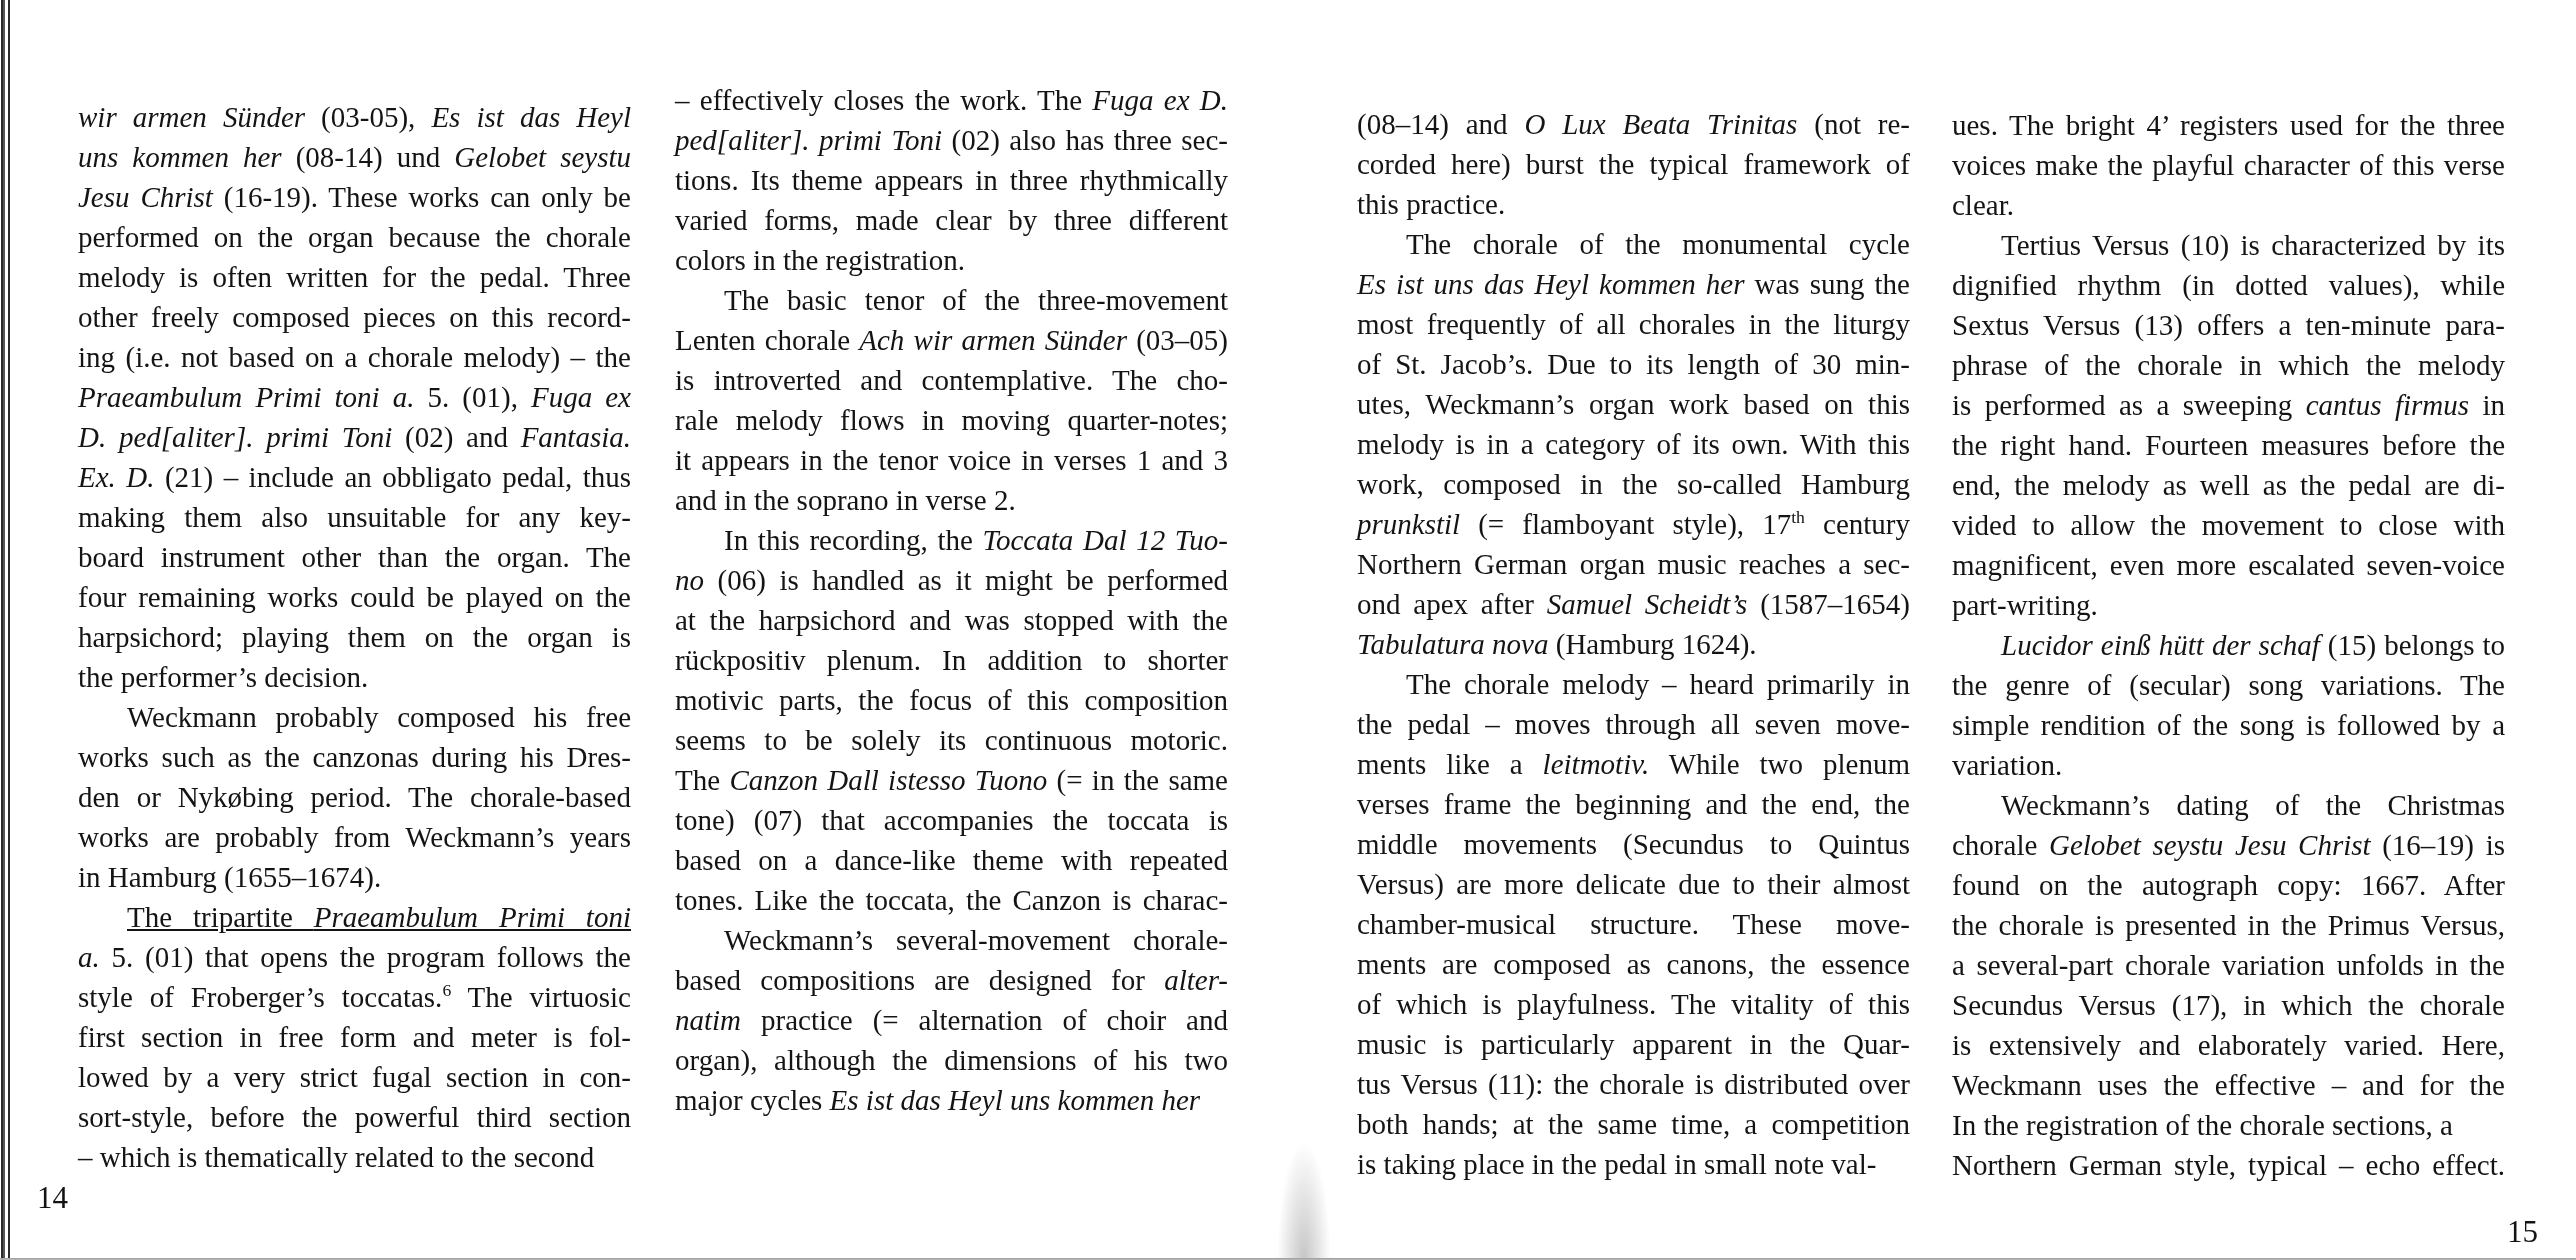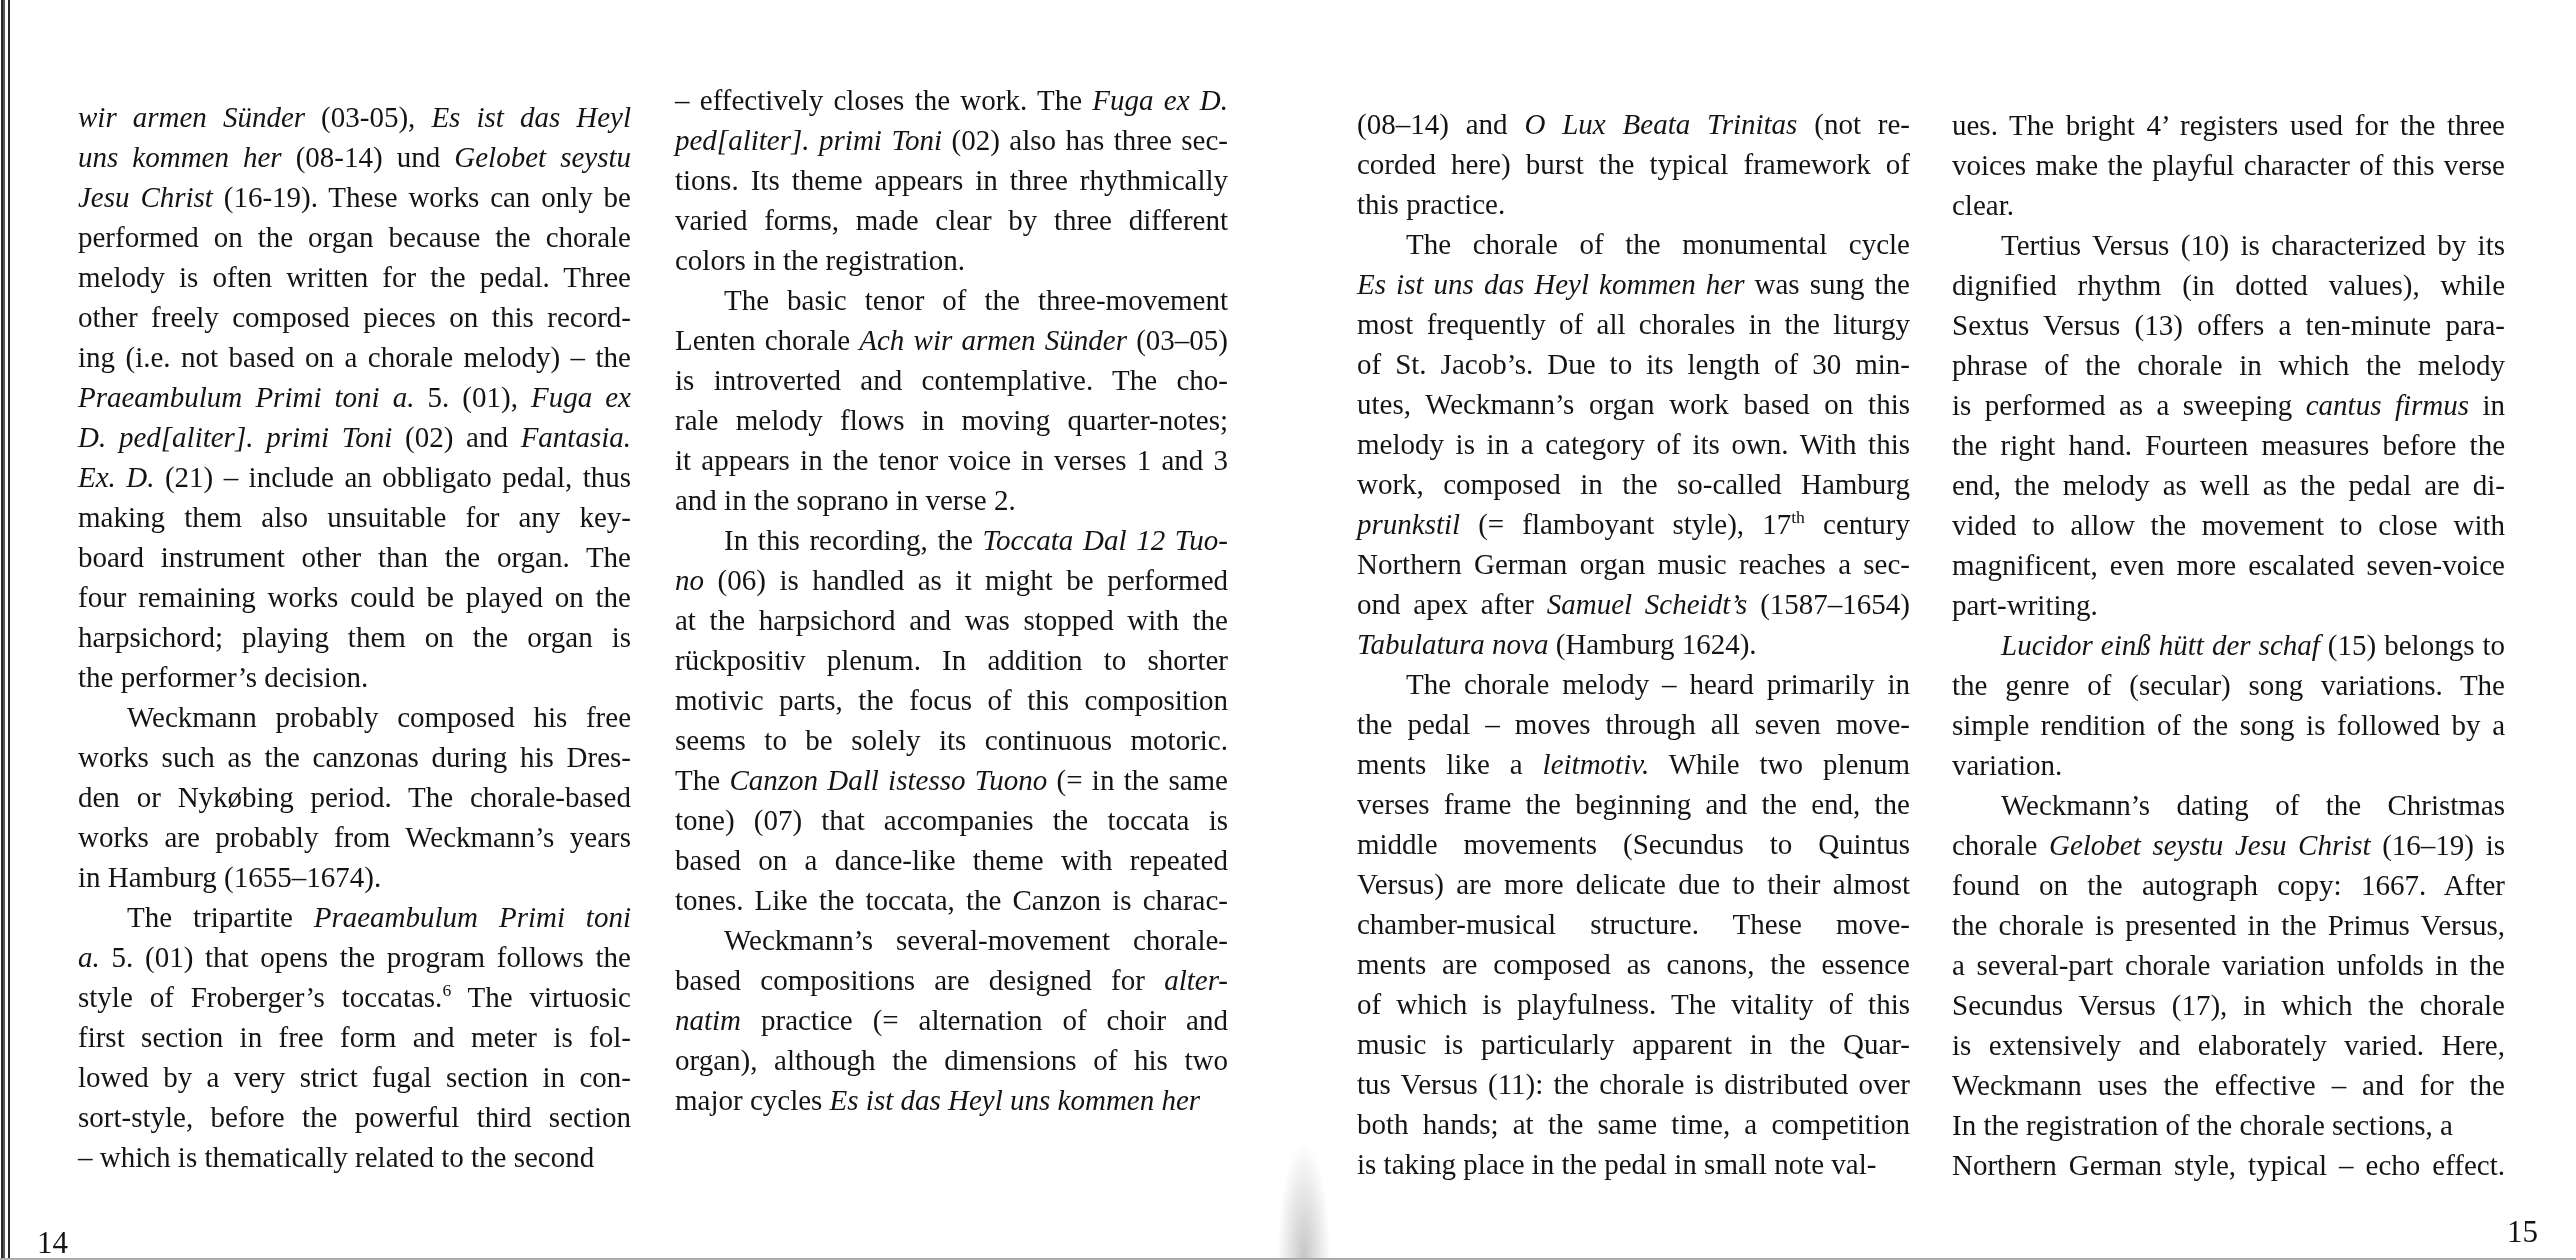--- a/index.html
+++ b/index.html
@@ -29,21 +29,21 @@
   .col p { margin: 0; }
   .col .ln { display: block; text-align: justify; text-align-last: justify; white-space: nowrap; }
   .col .ln.last { text-align-last: left; }
   .col1 { left: 78px; top: 97px; }
   .col2 { left: 675px; top: 80px; }
   .col3 { left: 1357px; top: 104px; }
   .col4 { left: 1952px; top: 105px; }
   i { font-style: italic; }
   sup { font-size: 17.7px; line-height: 0; vertical-align: 11px; }
   .pagenum { position: absolute; font-size: 31px; }
-  .pn-left { left: 37px; top: 1180px; margin-top: 45px; }
+  .pn-left { left: 37px; top: 1180px; }
   .pn-right { left: 2507px; top: 1214px; }
 </style>
 </head>
 <body>
 
 <div class="binding">
     <span></span>
     <span></span>
     <span></span>
   </div>
@@ -69,21 +69,21 @@
       <span class="ln last"><span>the performer’s decision.</span></span>
     </p>
     <p>
       <span class="ln" style="padding-left: 49px;"><span>Weckmann probably composed his free</span></span>
       <span class="ln"><span>works such as the canzonas during his Dres-</span></span>
       <span class="ln"><span>den or Nykøbing period. The chorale-based</span></span>
       <span class="ln"><span>works are probably from Weckmann’s years</span></span>
       <span class="ln last"><span>in Hamburg (1655–1674).</span></span>
     </p>
     <p>
-      <span class="ln" style="padding-left: 49px;"><span>The tripartite </span><i>Praeambulum Primi toni</i></span>
+      <span class="ln" style="padding-left: 49px; text-decoration: underline;"><span>The tripartite </span><i>Praeambulum Primi toni</i></span>
       <span class="ln"><i>a.</i><span> 5. (01) that opens the program follows the</span></span>
       <span class="ln"><span>style of Froberger’s toccatas.</span><sup>6</sup><span> The virtuosic</span></span>
       <span class="ln"><span>first section in free form and meter is fol-</span></span>
       <span class="ln"><span>lowed by a very strict fugal section in con-</span></span>
       <span class="ln"><span>sort-style, before the powerful third section</span></span>
       <span class="ln last"><span>– which is thematically related to the second</span></span>
     </p>
   </div>
 <div class="col col2">
     <p>

